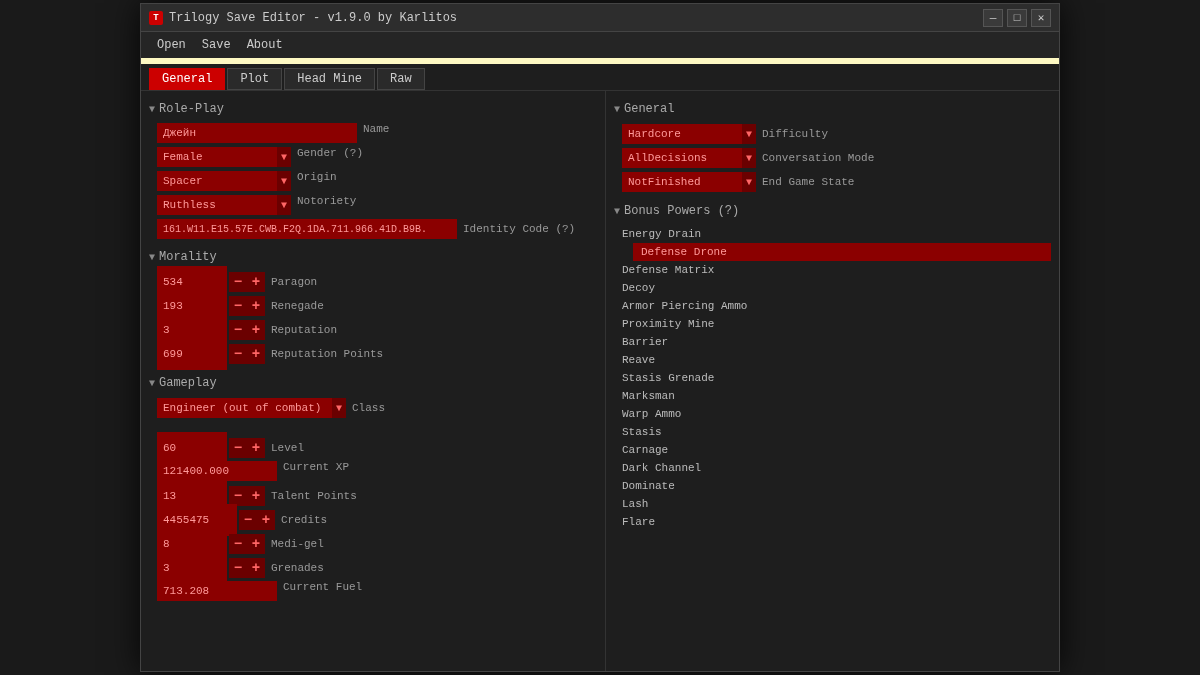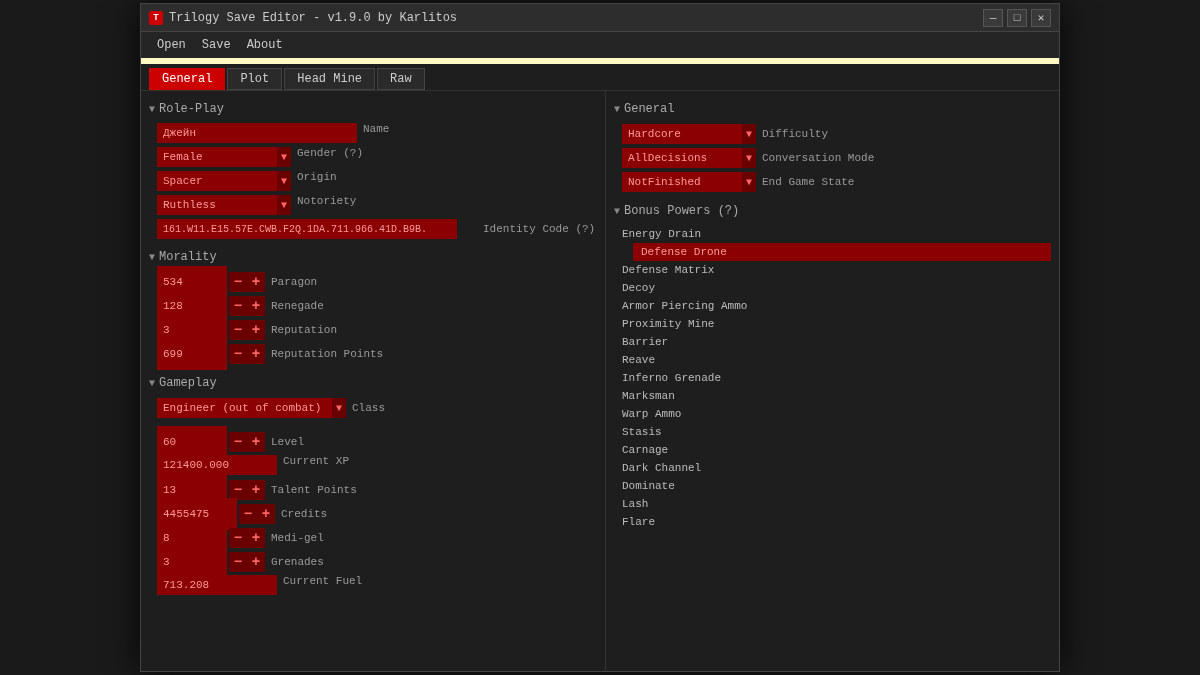--- a/index.html
+++ b/index.html
@@ -222,26 +222,25 @@
     }
     .bonus-power-item.selected {
       background: #8b0000;
       color: #ff9999;
       margin-left: 19px;
     }
     .identity-row {
       display: flex;
       align-items: center;
       margin-bottom: 2px;
-      gap: 20px;
     }
     .class-row {
       display: flex;
       align-items: center;
-      margin-bottom: 12px;
+      margin-bottom: 18px;
       height: 22px;
     }
   </style>
 </head>
 <body>
 
 <div class="window">
 
   <div class="title-bar">
     <div class="title-bar-left">
@@ -314,21 +313,21 @@
       <div class="section-content">
 
         <div class="morality-row">
           <div class="number-field">534</div>
           <div class="btn-minus">−</div>
           <div class="btn-plus">+</div>
           <span class="field-label">Paragon</span>
         </div>
 
         <div class="morality-row">
-          <div class="number-field">128</div>
+          <div class="number-field">193</div>
           <div class="btn-minus">−</div>
           <div class="btn-plus">+</div>
           <span class="field-label">Renegade</span>
         </div>
 
         <div class="morality-row">
           <div class="number-field">3</div>
           <div class="btn-minus">−</div>
           <div class="btn-plus">+</div>
           <span class="field-label">Reputation</span>
@@ -436,21 +435,21 @@
       </div>
       <div id="bonus-powers-list">
           <div class="bonus-power-item">Energy Drain</div>
           <div class="bonus-power-item selected">Defense Drone</div>
           <div class="bonus-power-item">Defense Matrix</div>
           <div class="bonus-power-item">Decoy</div>
           <div class="bonus-power-item">Armor Piercing Ammo</div>
           <div class="bonus-power-item">Proximity Mine</div>
           <div class="bonus-power-item">Barrier</div>
           <div class="bonus-power-item">Reave</div>
-          <div class="bonus-power-item">Inferno Grenade</div>
+          <div class="bonus-power-item">Stasis Grenade</div>
           <div class="bonus-power-item">Marksman</div>
           <div class="bonus-power-item">Warp Ammo</div>
           <div class="bonus-power-item">Stasis</div>
           <div class="bonus-power-item">Carnage</div>
           <div class="bonus-power-item">Dark Channel</div>
           <div class="bonus-power-item">Dominate</div>
           <div class="bonus-power-item">Lash</div>
           <div class="bonus-power-item">Flare</div>
         </div>
     </div>

